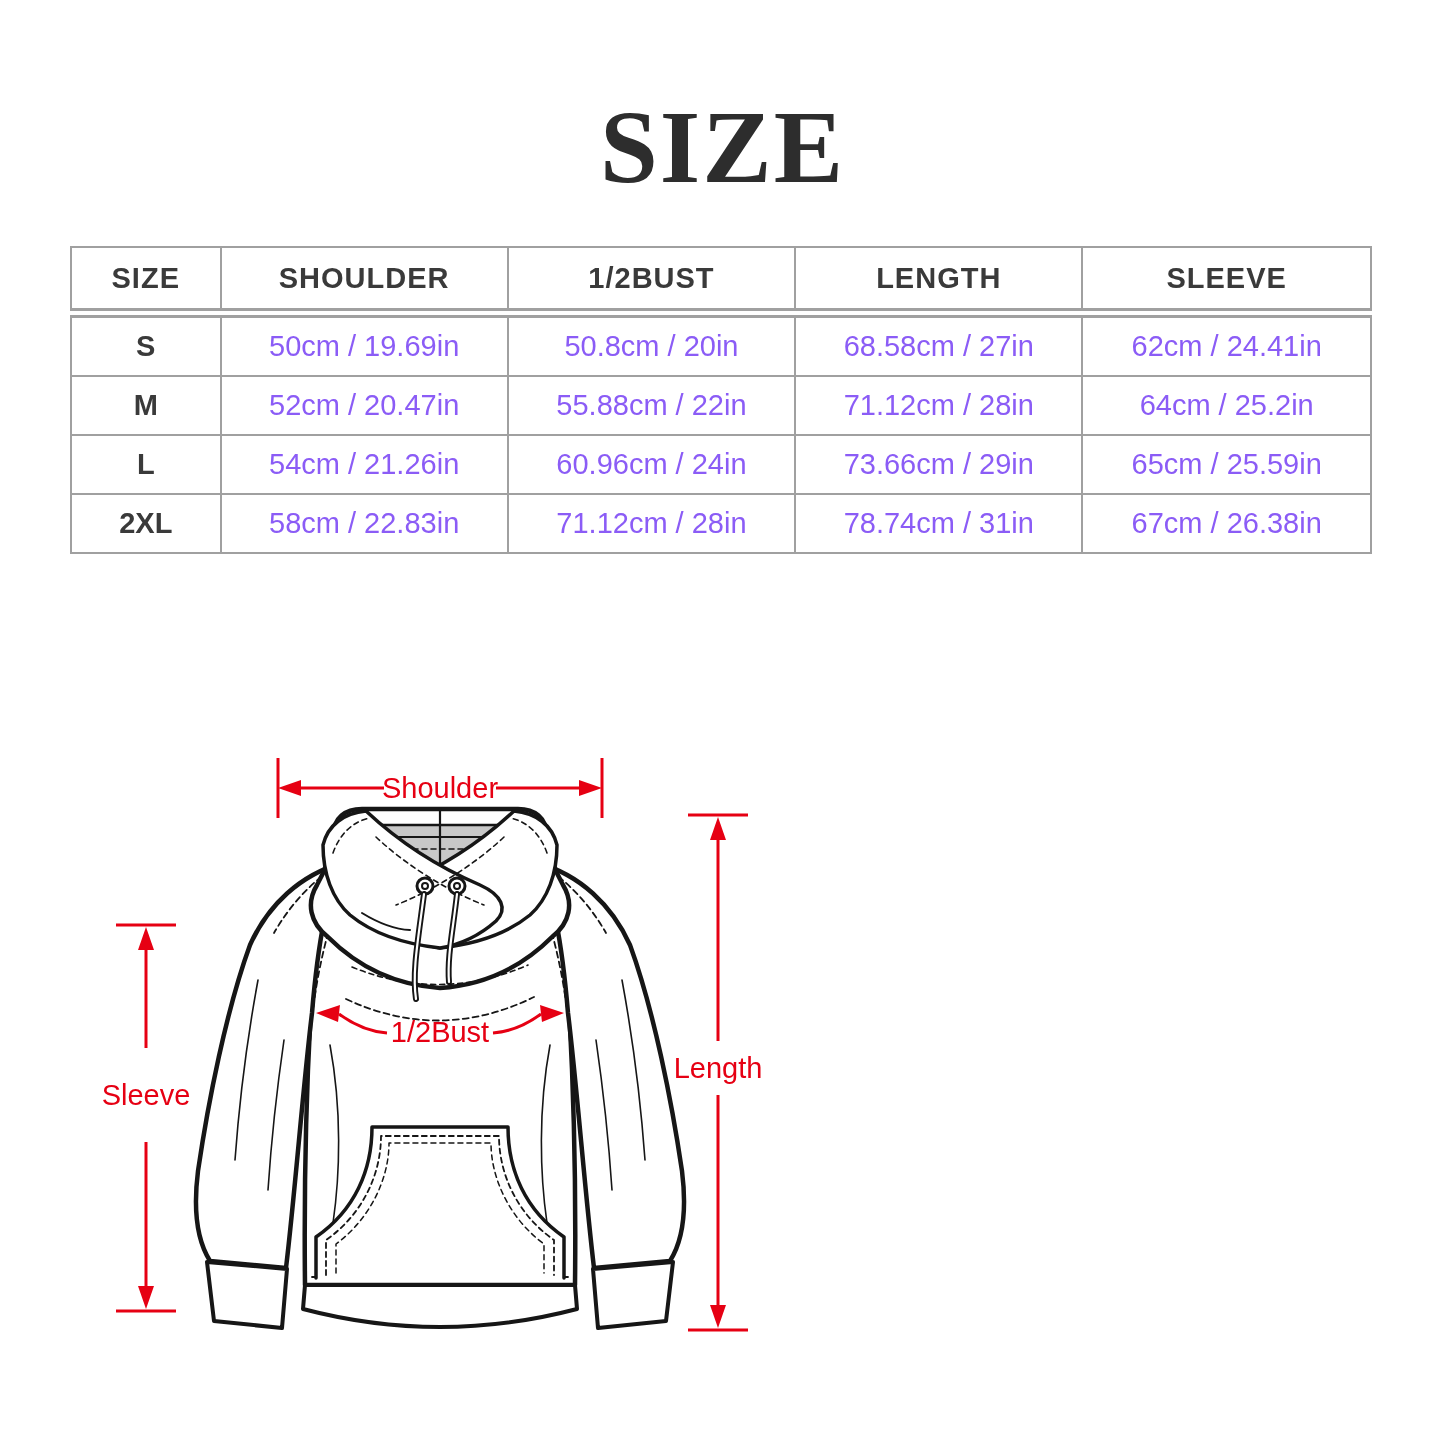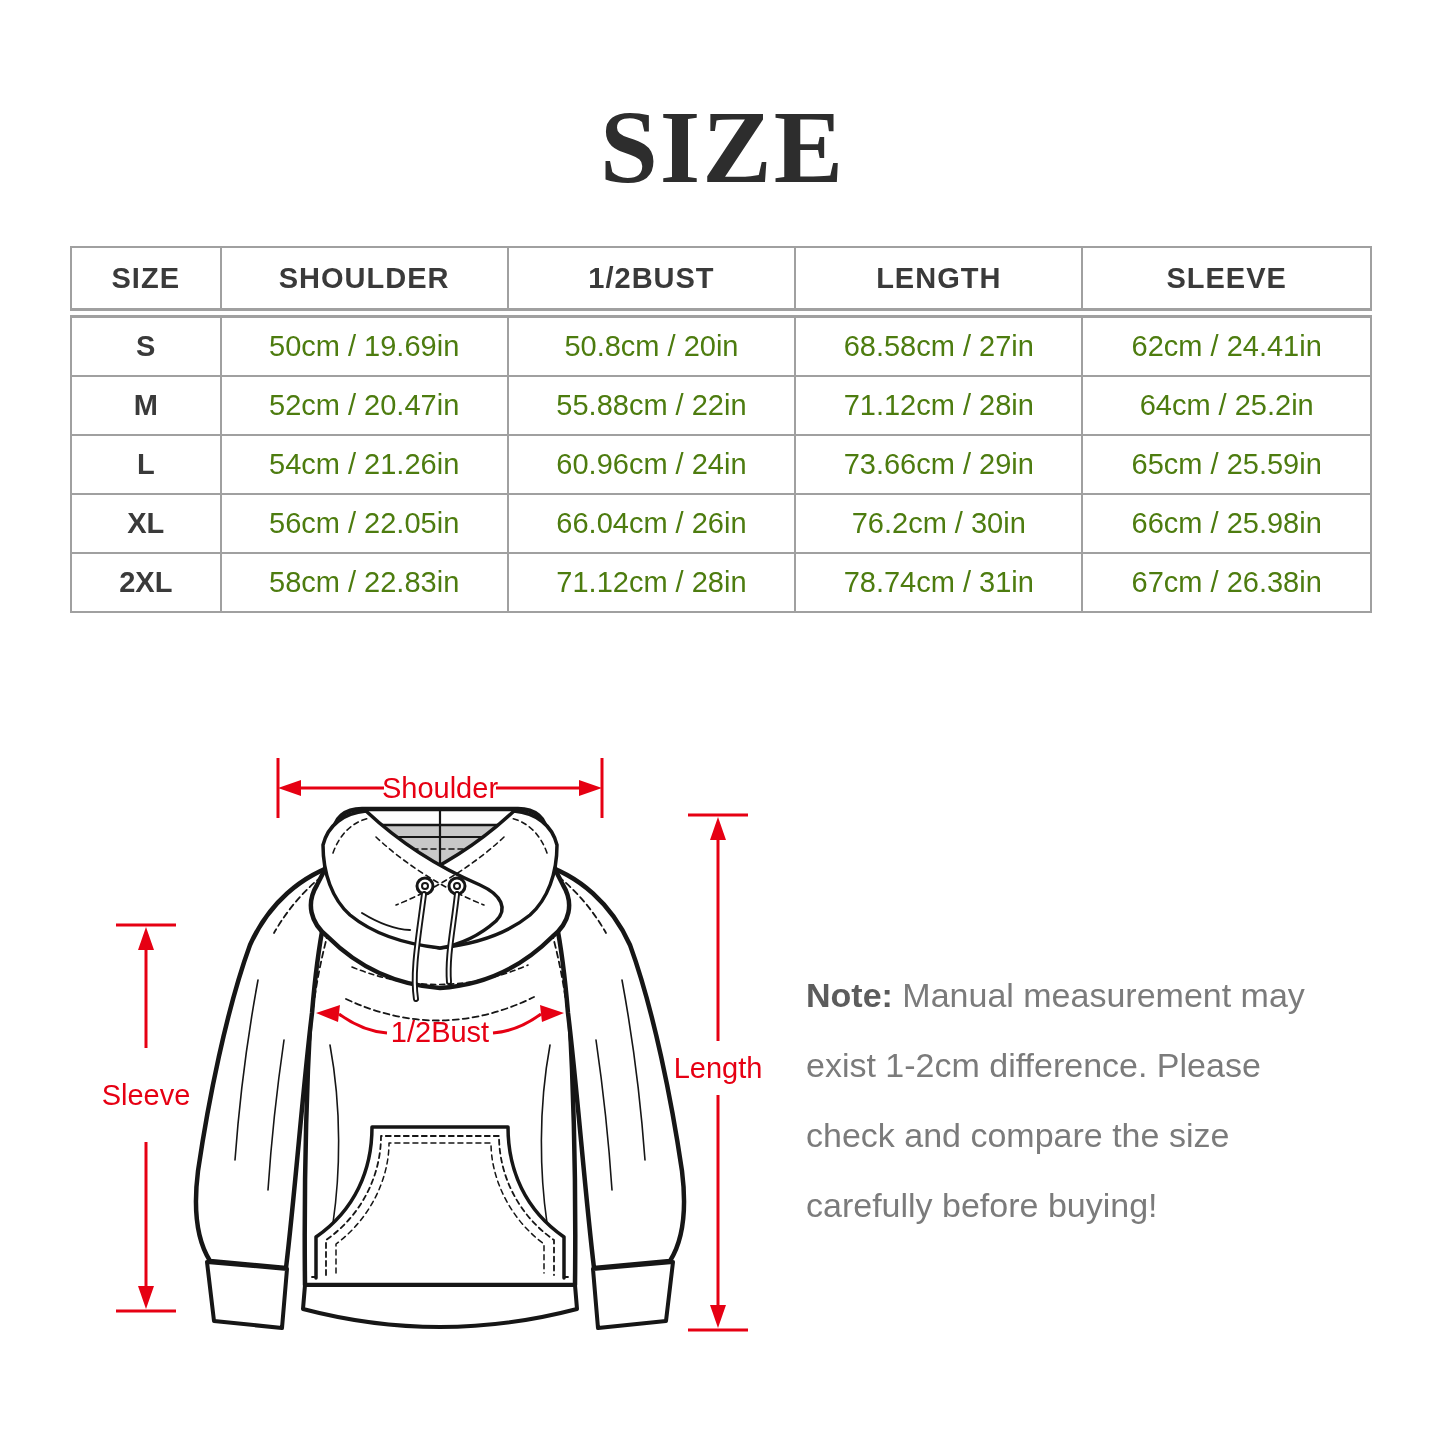--- a/index.html
+++ b/index.html
@@ -20,21 +20,21 @@
     border-collapse:collapse;table-layout:fixed;
   }
   .size-table th,.size-table td{
     border:2px solid #a0a0a0;text-align:center;vertical-align:middle;
     overflow:hidden;white-space:nowrap;
   }
   .size-table thead th{
     height:58px;font-size:29px;font-weight:bold;color:#3a3a3a;
     letter-spacing:1px;border-bottom:10px double #a0a0a0;background:#ffffff;
   }
-  .size-table tbody td{height:55px;font-size:29px;color:#4d7c0f;background:#ffffff;}
+  .size-table tbody td{height:55px;font-size:29px;color:#8b5cf6;background:#ffffff;}
   .size-table tbody td.size-col{font-weight:bold;color:#3a3a3a;}
   
   .diagram{position:absolute;left:100px;top:745px;width:680px;height:615px;}
   .red-label{
     stroke:none;fill:#e60013;
     font-family:"Liberation Sans", sans-serif;font-size:29px;
   }
   
   .note{
     position:absolute;left:806px;top:960px;width:505px;
@@ -82,27 +82,20 @@
         <td>64cm / 25.2in</td>
       </tr>
       <tr>
         <td class="size-col">L</td>
         <td>54cm / 21.26in</td>
         <td>60.96cm / 24in</td>
         <td>73.66cm / 29in</td>
         <td>65cm / 25.59in</td>
       </tr>
       <tr>
-        <td class="size-col">XL</td>
-        <td>56cm / 22.05in</td>
-        <td>66.04cm / 26in</td>
-        <td>76.2cm / 30in</td>
-        <td>66cm / 25.98in</td>
-      </tr>
-      <tr>
         <td class="size-col">2XL</td>
         <td>58cm / 22.83in</td>
         <td>71.12cm / 28in</td>
         <td>78.74cm / 31in</td>
         <td>67cm / 26.38in</td>
       </tr>
     </tbody>
   </table>
 
   <div class="diagram">
@@ -203,17 +196,14 @@
           <polygon fill="#e60013" stroke="none" points="216,268 240,260 238,277"></polygon>
           <polygon fill="#e60013" stroke="none" points="464,268 440,260 442,277"></polygon>
           <path d="M 239,269 Q 262,286 287,288"></path>
           <path d="M 441,269 Q 418,286 393,288"></path>
           <text class="red-label" x="340" y="297" text-anchor="middle">1/2Bust</text>
         </g>
       </g>
     </svg>
   </div>
 
-  <div class="note">
-    <span class="note-label">Note:</span><span> Manual measurement may exist 1-2cm difference. Please check and compare the size carefully before buying!</span>
-  </div>
 
 </div>
 
 </body></html>

